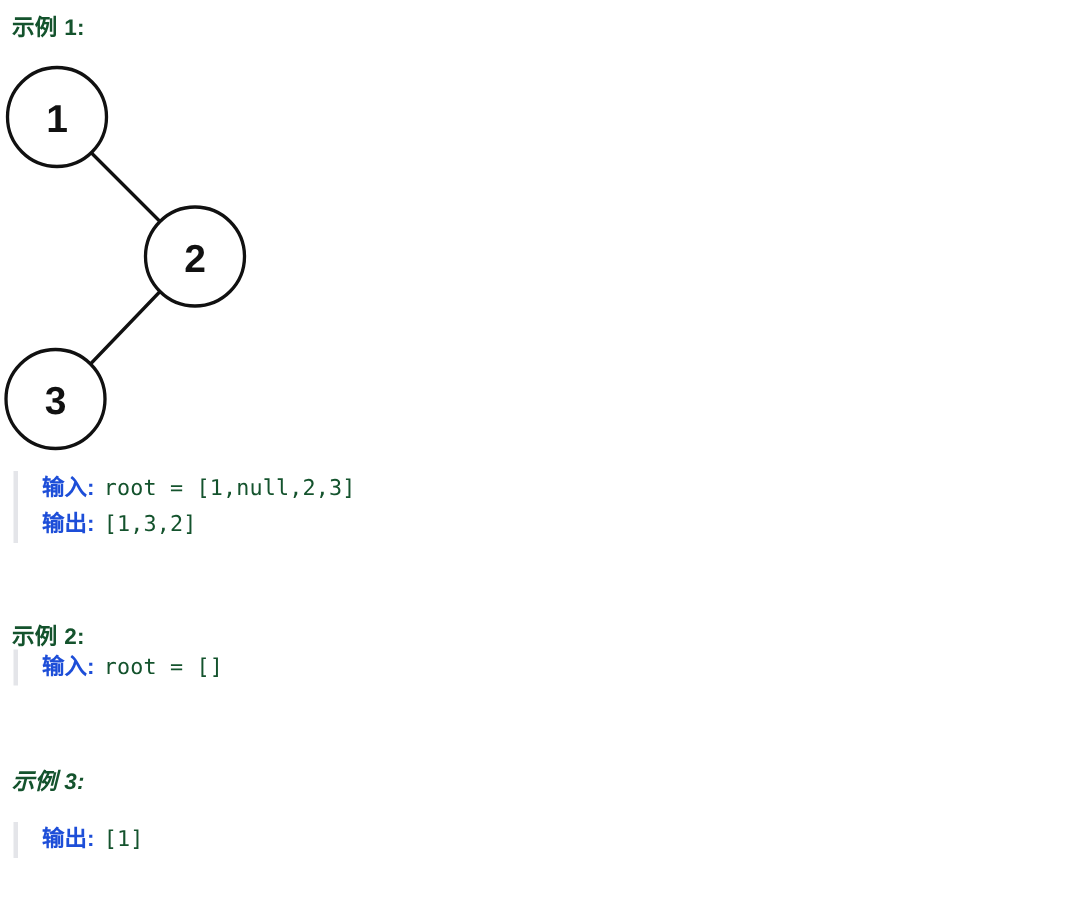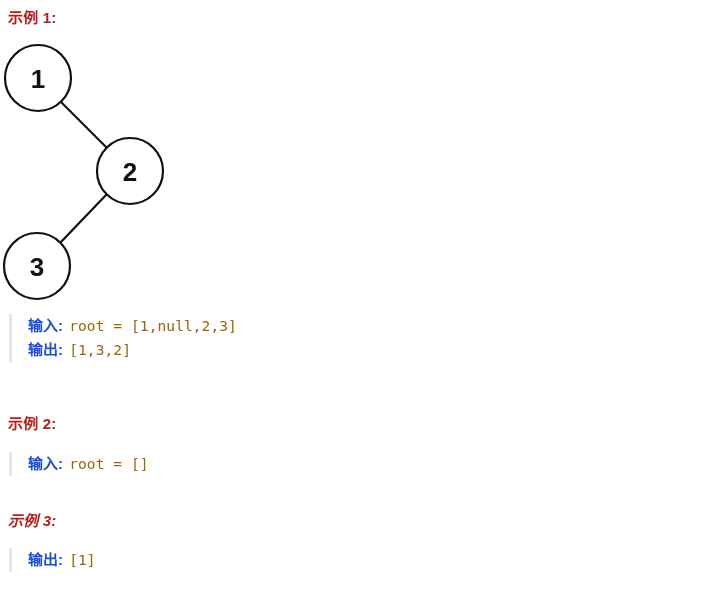--- a/index.html
+++ b/index.html
@@ -21,21 +21,21 @@
     position: absolute;
     inset: 0;
   }
 
   
   .example-heading {
     position: absolute;
     left: 8px;
     font-size: 15px;
     font-weight: bold;
-    color: #b91c1c;
+    color: #14532d;
     letter-spacing: 0.2px;
     white-space: nowrap;
   }
   #heading-1 { top: 6px; }
   #heading-2 { top: 412px; }
   #heading-3 { top: 509px; font-style: italic; }
 
   
   .tree-figure {
     position: absolute;
@@ -68,39 +68,39 @@
 
   
   .example-block {
     position: absolute;
     left: 9px;
     border-left: 3px solid #e4e5e9;
     padding-left: 16px;
     box-sizing: border-box;
   }
   #block-1 { top: 314px; }
-  #block-2 { top: 452px; }
+  #block-2 { top: 433px; }
   #block-3 { top: 548px; }
 
   .code-line {
     font-size: 15px;
     line-height: 23px;
     white-space: nowrap;
     color: #6f7480;
   }
   .code-label {
     font-family: "Liberation Sans", "DejaVu Sans", sans-serif;
     font-weight: bold;
     color: #1d4ed8;
     margin-right: 2px;
   }
   .code-value {
     font-family: "DejaVu Sans Mono", "Liberation Mono", monospace;
     font-size: 14.5px;
-    color: #a16207;
+    color: #14532d;
     letter-spacing: 0.1px;
   }
 
   
   .watermark {
     position: absolute;
     right: 8px;
     bottom: 4px;
     font-size: 12px;
     color: #d9d9db;

